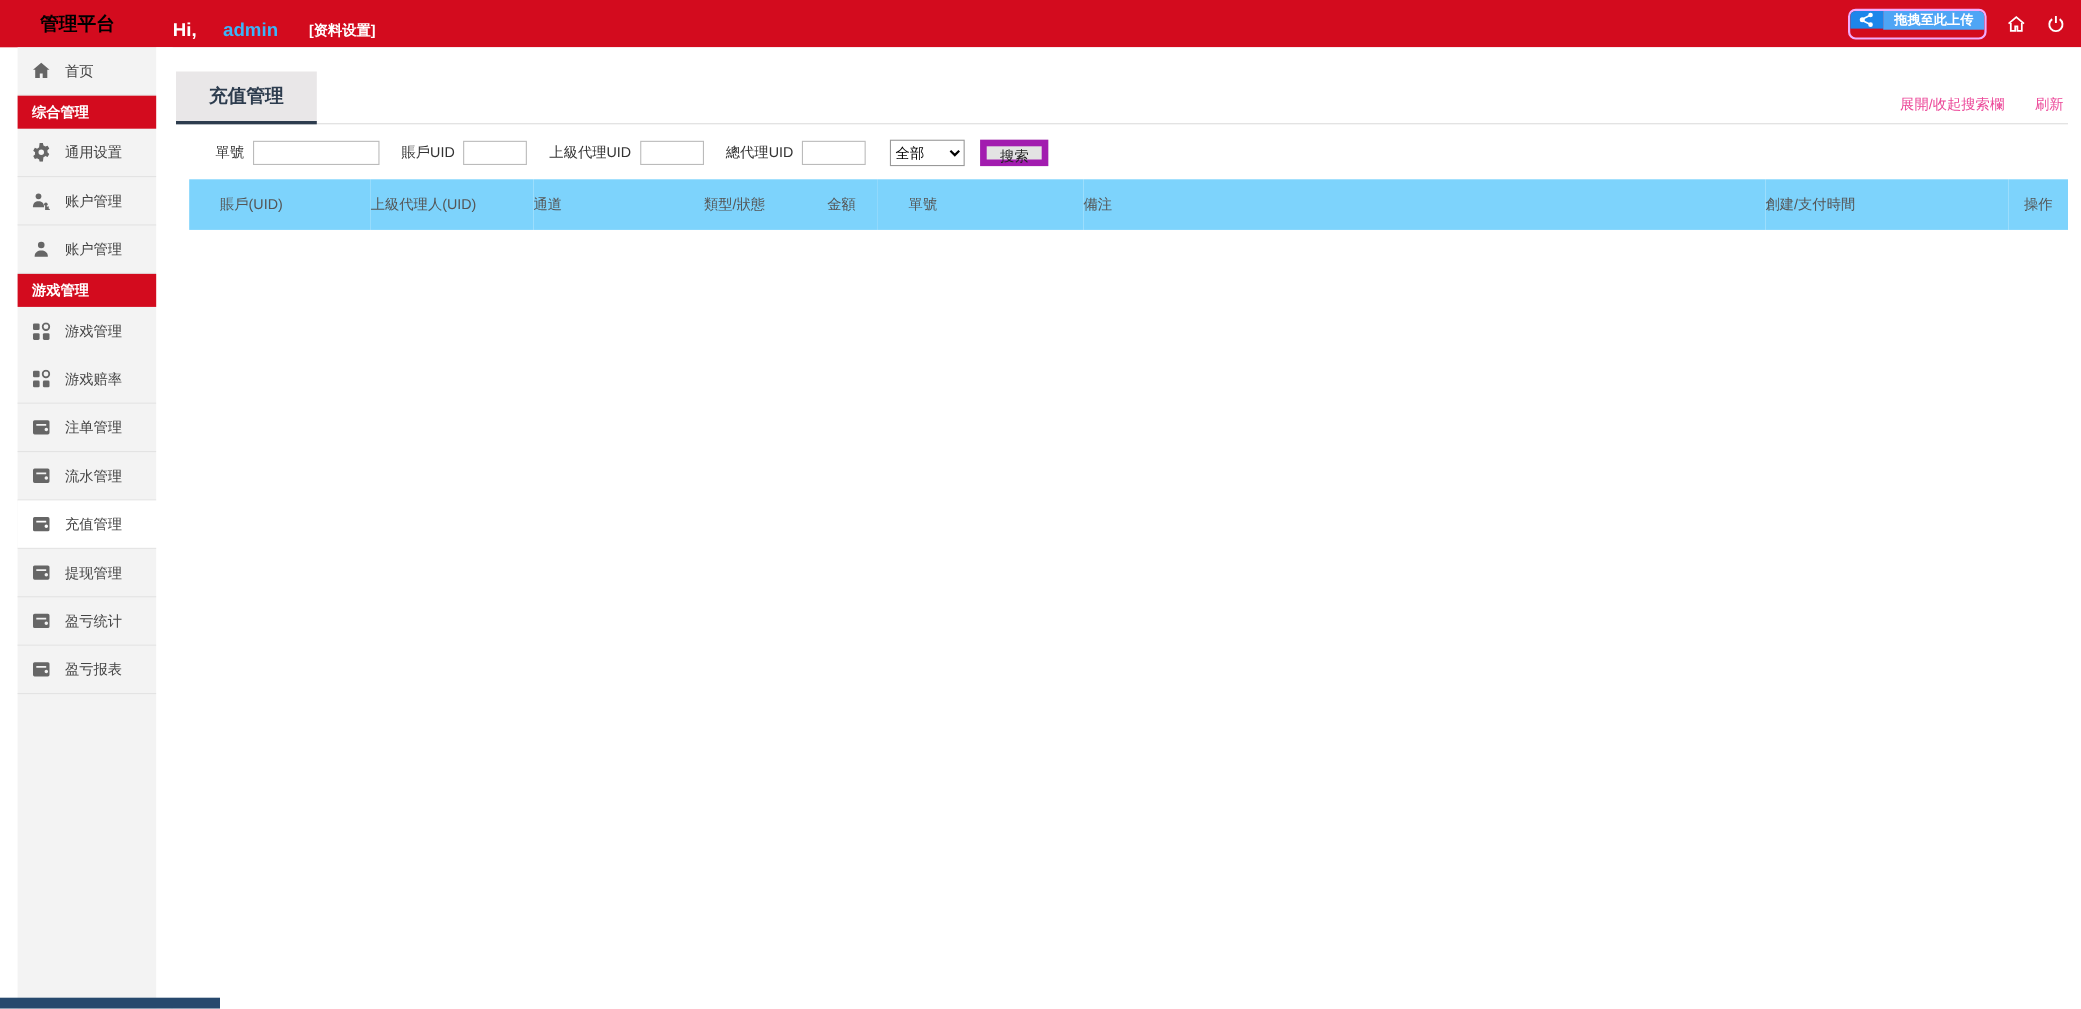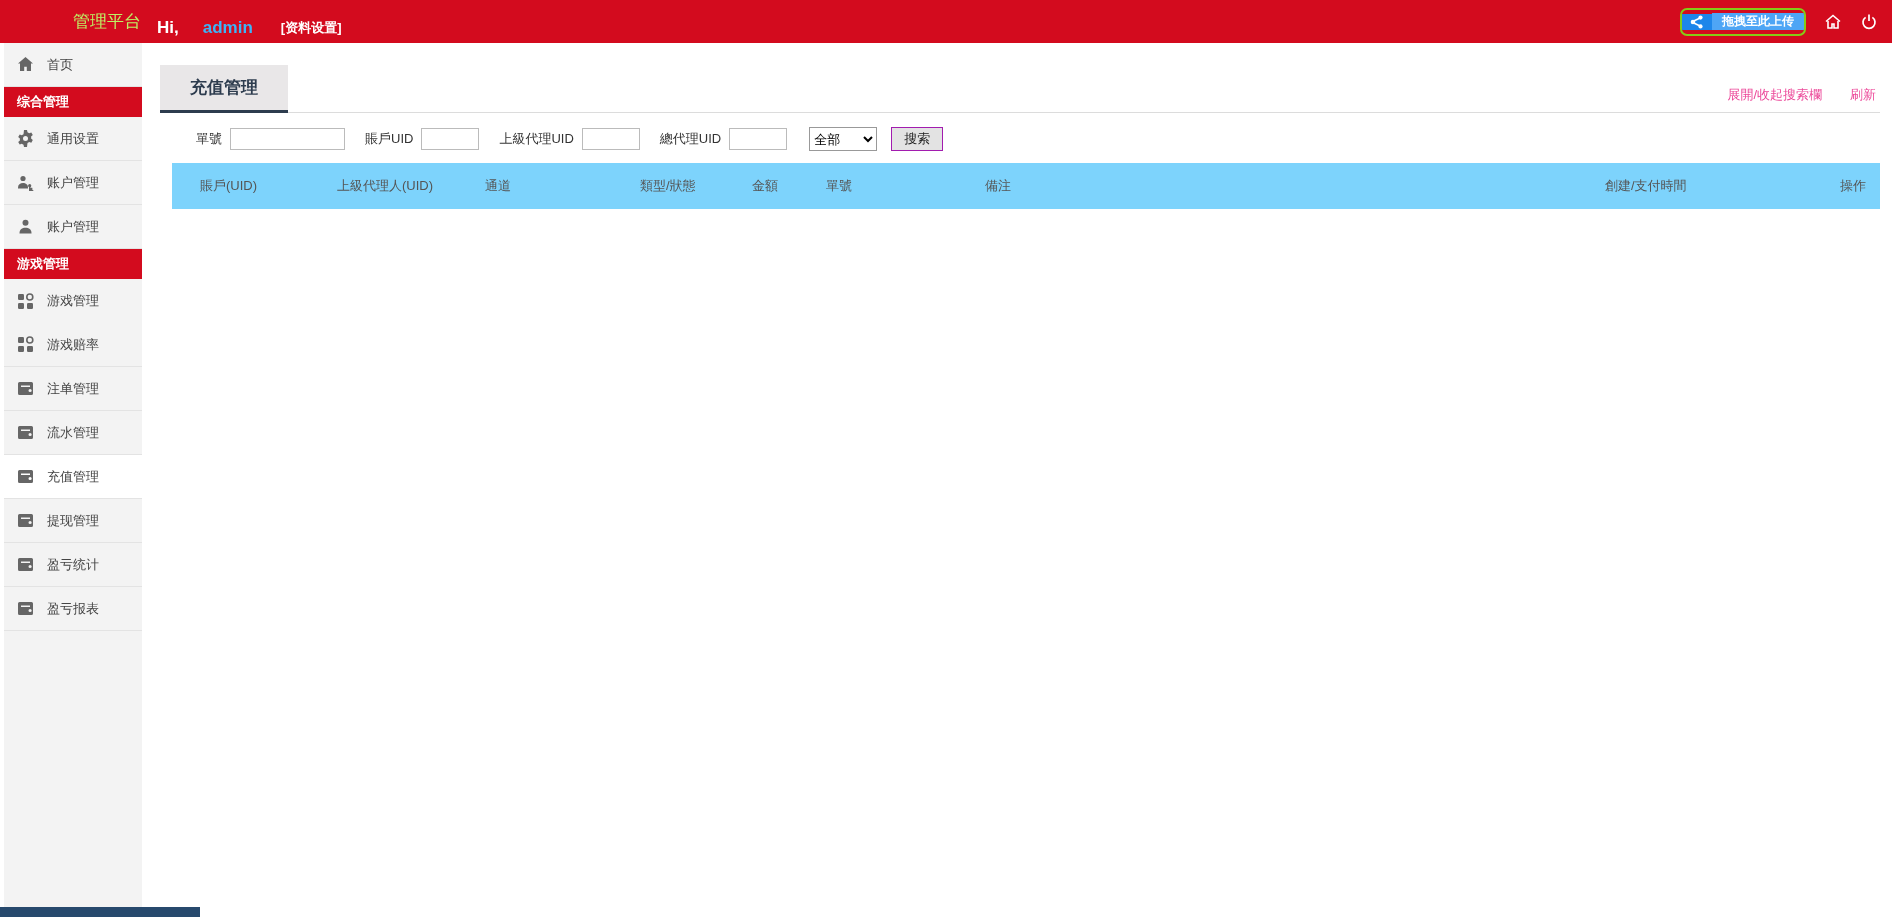--- a/index.html
+++ b/index.html
@@ -7,33 +7,33 @@
     --st-red:#f01414; --admin-blue:#3cb4f8; --bar-blue:#27496d;
     --upload-bg:#4ea5f5; --upload-icon-bg:#1d86ea;
   }
   *{box-sizing:border-box;margin:0;padding:0;}
   html,body{width:1892px;height:917px;overflow:hidden;}
   body{font-family:"Liberation Sans","DejaVu Sans",sans-serif;font-size:13px;color:#333;background:#fff;}
   .app{position:relative;width:1892px;height:917px;}
 
   
   .topbar{position:absolute;left:0;top:0;width:100%;height:43px;background:var(--accent-red);display:flex;align-items:center;}
-  .brand{width:141px;text-align:right;color:#bef264;font-size:17px;font-weight:normal;}
+  .brand{width:141px;text-align:center;color:#000000;font-size:17px;font-weight:bold;}
   .greeting{margin-left:16px;color:#fff;font-size:17px;font-weight:bold;display:flex;align-items:center;gap:24px;margin-top:12px;}
   .greeting .uname{color:var(--admin-blue);}
   .greeting .profile{font-size:13px;color:#fff;cursor:pointer;margin-left:4px;}
   .top-right{margin-left:auto;display:flex;align-items:center;gap:18px;padding-right:14px;}
-  .upload-widget{display:flex;align-items:center;border:2px solid #84cc16;border-radius:7px;overflow:hidden;cursor:pointer;height:28px;}
+  .upload-widget{display:flex;align-items:flex-start;border:2px solid #f0abfc;border-radius:7px;overflow:hidden;cursor:pointer;height:28px;}
   .upload-icon{width:30px;background:var(--upload-icon-bg);display:flex;align-items:center;justify-content:center;}
   .upload-text{background:var(--upload-bg);color:#fff;font-weight:bold;font-size:12px;display:flex;align-items:center;padding:0 10px;}
   .hdr-ico{width:18px;height:18px;cursor:pointer;display:inline-flex;}
   .hdr-ico svg{width:18px;height:18px;}
 
   
-  .sidebar{position:absolute;left:4px;top:43px;width:141px;height:874px;background:#f3f3f3;border-right:1px solid #ddd;}
+  .sidebar{position:absolute;left:16px;top:43px;width:141px;height:874px;background:#f3f3f3;border-right:1px solid #ddd;}
   .side-item{height:44px;display:flex;align-items:center;padding-left:13px;gap:13px;cursor:pointer;border-bottom:1px solid #e3e3e3;color:#444;}
   .side-item.nodiv{border-bottom:none;}
   .side-item.active{background:#fff;}
   .side-item .ic{width:17px;height:17px;display:inline-flex;flex:none;}
   .side-item .ic svg{width:17px;height:17px;fill:#666;}
   .side-section{height:30px;display:flex;align-items:center;padding-left:13px;background:var(--accent-red);color:#fff;font-weight:bold;}
 
   
   .main{position:absolute;left:142px;top:43px;width:1750px;height:874px;background:#fff;padding:22px 12px 0 18px;}
   .strip{display:flex;align-items:flex-end;border-bottom:1px solid #dcdcdc;}
@@ -46,21 +46,21 @@
   .strip-links{margin-left:auto;display:flex;gap:28px;padding:0 4px 8px 0;color:#ec4899;}
   .strip-links span{cursor:pointer;}
 
   
   .searchbar{display:flex;align-items:center;margin:14px 0 12px 36px;gap:8px;color:#333;}
   .searchbar label{margin-left:12px;}
   .searchbar label:first-child{margin-left:0;}
   .inp{height:22px;border:1px solid #bbb;background:#fff;width:58px;padding:0 3px;font-size:13px;}
   .inp.wide{width:115px;}
   .sel{height:24px;width:68px;border:1px solid #999;background:#fff;font-size:13px;margin-left:14px;}
-  .btn-search{height:24px;padding:0 12px;margin-left:6px;background:#e3e3e3;border:1px solid #a21caf;font-size:13px;cursor:pointer;color:#222;}
+  .btn-search{height:24px;padding:0 12px;margin-left:6px;background:#e3e3e3;border:6px solid #a21caf;font-size:13px;cursor:pointer;color:#222;}
 
   
   .grid{margin-left:12px;}
   table{border-collapse:collapse;table-layout:fixed;width:1708px;}
   thead th{background:#7dd3fc;color:#555;font-weight:normal;height:46px;text-align:left;}
   .col-account{padding-left:28px;}
   .col-amount{text-align:right;padding-right:20px;}
   .col-order{padding-left:28px;}
   .col-action{text-align:center;}
 

